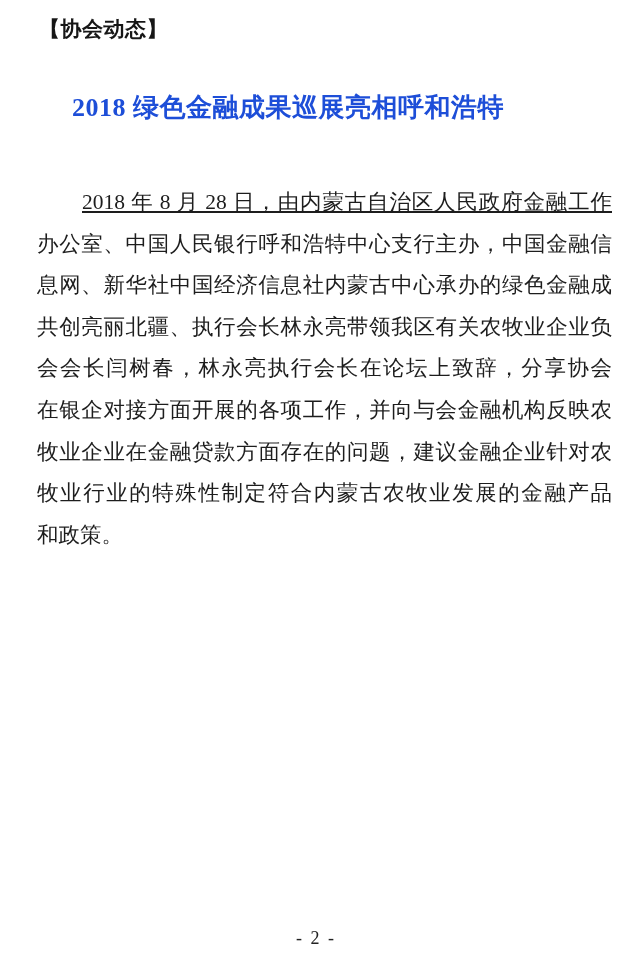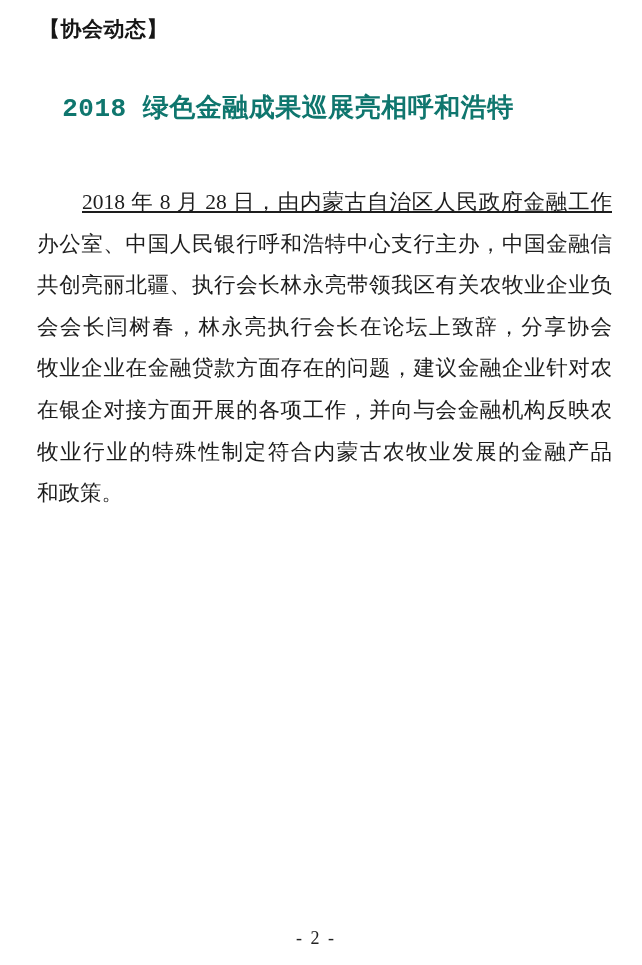--- a/index.html
+++ b/index.html
@@ -30,23 +30,22 @@
   }
   .doc-title {
     position: absolute;
     top: 90px;
     left: 0;
     width: 576px;
     text-align: center;
     font-size: 26px;
     font-weight: 700;
     letter-spacing: 0.5px;
-    color: #0f766e;
+    color: #1d4ed8;
     white-space: nowrap;
-    font-family: Liberation Mono, monospace;
   }
   .body-text {
     position: absolute;
     top: 182px;
     left: 37px;
     width: 575px;
     font-size: 21.5px;
     line-height: 41.6px;
     color: #1d1d1d;
   }
@@ -81,23 +80,24 @@
 
 <div class="page">
 
   <div class="section-header">【协会动态】</div>
 
   <div class="doc-title">2018 绿色金融成果巡展亮相呼和浩特</div>
 
   <div class="body-text">
     <div class="body-line first">2018 年 8 月 28 日，由内蒙古自治区人民政府金融工作</div>
     <div class="body-line">办公室、中国人民银行呼和浩特中心支行主办，中国金融信</div>
+    <div class="body-line">息网、新华社中国经济信息社内蒙古中心承办的绿色金融成</div>
     <div class="body-line">共创亮丽北疆、执行会长林永亮带领我区有关农牧业企业负</div>
     <div class="body-line">会会长闫树春，林永亮执行会长在论坛上致辞，分享协会</div>
+    <div class="body-line">在银企对接方面开展的各项工作，并向与会金融机构反映农</div>
     <div class="body-line">牧业企业在金融贷款方面存在的问题，建议金融企业针对农</div>
-    <div class="body-line">在银企对接方面开展的各项工作，并向与会金融机构反映农</div>
     <div class="body-line">牧业行业的特殊性制定符合内蒙古农牧业发展的金融产品</div>
     <div class="body-line last">和政策。</div>
   </div>
 
   <div class="page-number">- 2 -</div>
 
 </div>
 
 </body></html>

